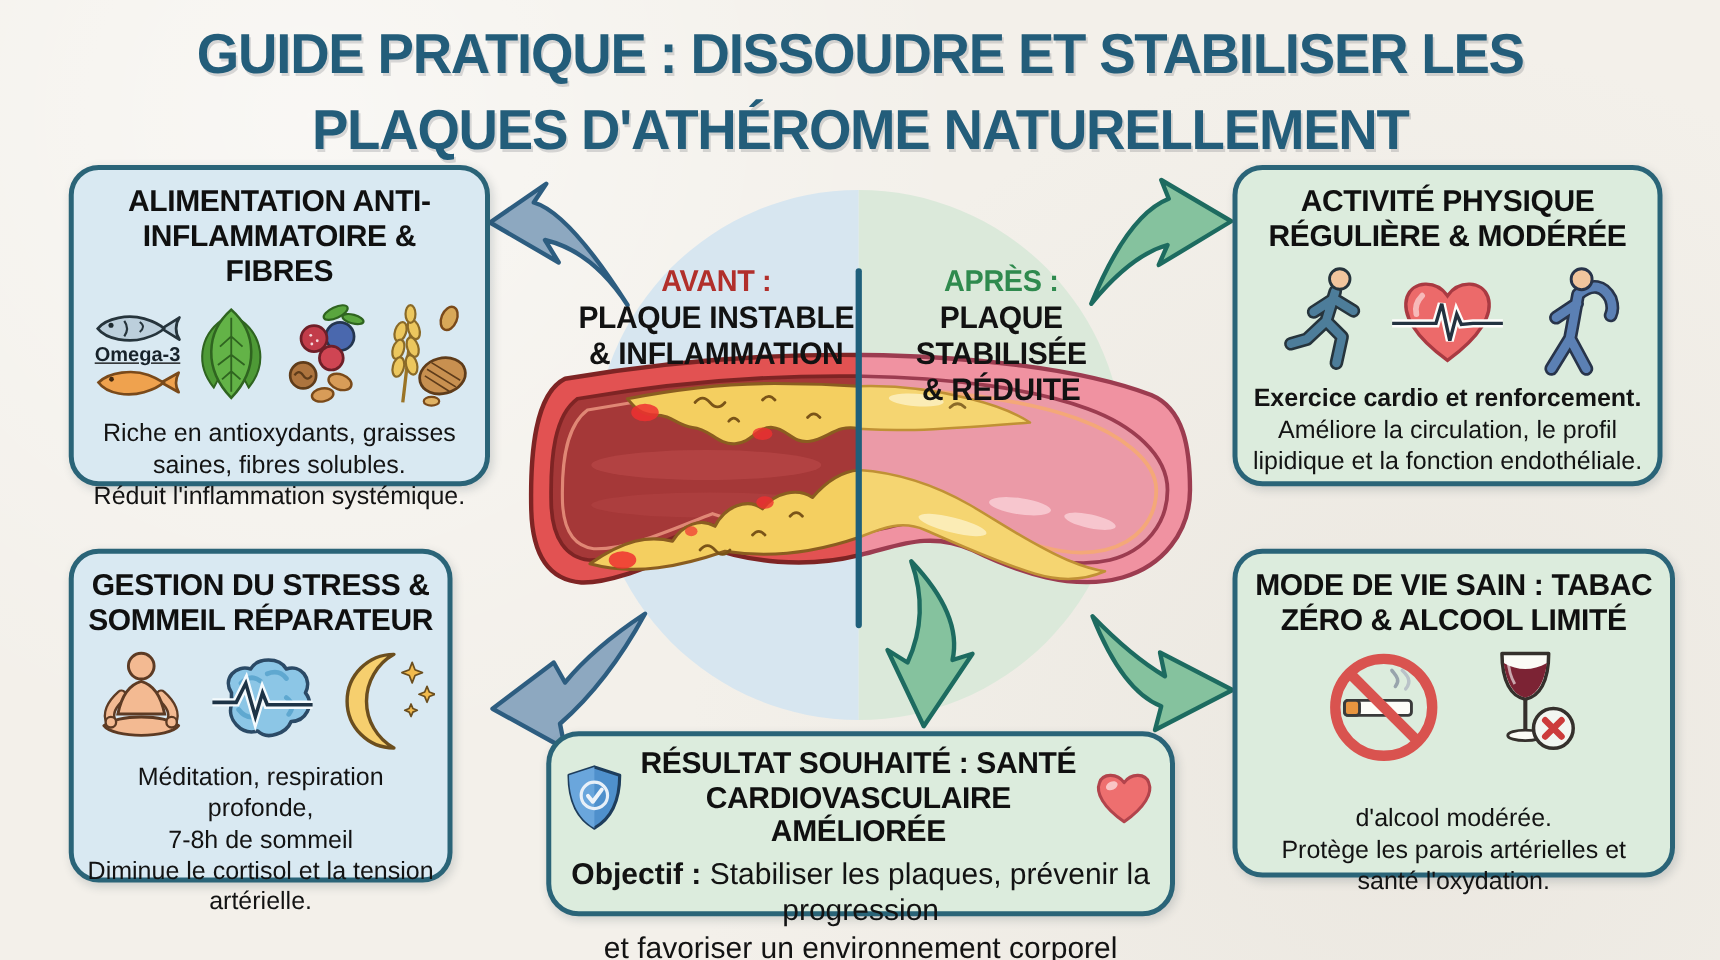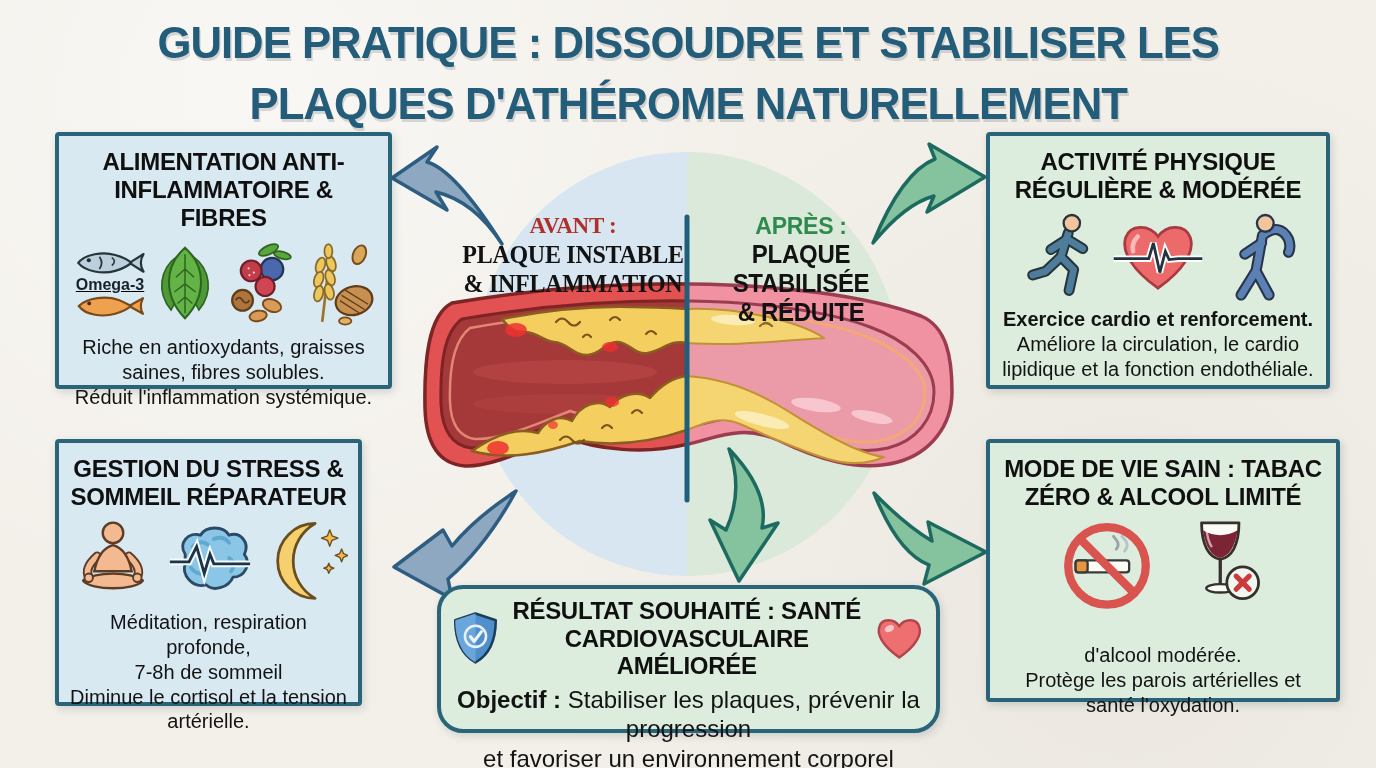--- a/index.html
+++ b/index.html
@@ -12,23 +12,23 @@
   .page-title{position:absolute;top:12px;left:0;right:0;z-index:2;margin:0;text-align:center;
     font-size:45px;line-height:1.36;font-weight:800;color:#235d7a;letter-spacing:-1px;
     text-shadow:1.5px 2.5px 0 rgba(35,45,55,.16);}
   .page-title .tscale{display:inline-block;transform:scaleX(.97);}
   .clabel{position:absolute;z-index:2;text-align:center;font-weight:800;line-height:1.16;color:#121212;
     font-size:25px;letter-spacing:-.3px;}
   .clabel>div{transform:scaleX(.96);}
   .clabel .accent{font-size:24px;}
   .accent.red{color:#b12f2b;}
   .accent.green{color:#2f8a4e;}
-  .lab-avant{left:453px;top:212px;width:240px;font-family:Liberation Serif, serif;}
+  .lab-avant{left:453px;top:212px;width:240px;}
   .lab-apres{left:676px;top:212px;width:250px;}
-  .box{position:absolute;z-index:3;border:4px solid #2a6478;border-radius:4px;
+  .box{position:absolute;z-index:3;border:4px solid #2a6478;border-radius:24px;
     box-shadow:2px 3px 8px rgba(40,60,70,.18);padding:10px 10px;box-sizing:border-box;
     display:flex;flex-direction:column;align-items:center;}
   .box.blue{background:#d9e9f2;}
   .box.green{background:#dcecdd;}
   .box h2{margin:2px 0 2px;font-size:24px;font-weight:800;line-height:1.17;text-align:center;
     color:#101010;letter-spacing:-.3px;}
   .box .icons{display:flex;align-items:center;justify-content:center;margin:3px 0 2px;text-decoration:underline;}
   .box .bodytext{margin:4px 0 0;font-size:20px;line-height:1.24;text-align:center;color:#131313;}
   .b{font-weight:bold;}
   .tl{left:55px;top:132px;width:337px;height:257px;}
@@ -192,21 +192,21 @@
         <path d="M30 26 Q 23 33 25 42" fill="none" stroke="#f7b9b9" stroke-width="5" stroke-linecap="round"></path>
         <polyline points="4,50 34,50 42,50 47,33 54,65 60,42 64,51 74,50 100,50" fill="none" stroke="#fdfdfb" stroke-width="7"></polyline>
         <polyline points="4,50 34,50 42,50 47,33 54,65 60,42 64,51 74,50 100,50" fill="none" stroke="#233240" stroke-width="3"></polyline>
       </svg>
       <svg width="80" height="92" viewBox="0 0 86 96">
         <path d="M50 27 C 47 43 45 55 43 65 M50 27 C 62 17 72 19 78 31 C 80 37 80 41 78 45 M49 35 L31 47 M43 65 L27 91 M43 65 L57 91" fill="none" stroke="#28344a" stroke-width="12" stroke-linecap="round" stroke-linejoin="round"></path>
         <path d="M50 27 C 47 43 45 55 43 65 M50 27 C 62 17 72 19 78 31 C 80 37 80 41 78 45 M49 35 L31 47 M43 65 L27 91 M43 65 L57 91" fill="none" stroke="#5b80b4" stroke-width="7.5" stroke-linecap="round" stroke-linejoin="round"></path>
         <circle cx="53" cy="14" r="9" fill="#f2c59d" stroke="#28344a" stroke-width="2.5"></circle>
       </svg>
     </div>
-    <p class="bodytext"><span class="b">Exercice cardio et renforcement.</span><br><span>Améliore la circulation, le cardio</span><br><span>lipidique et la fonction endothéliale.</span></p>
+    <p class="bodytext"><span class="b">Exercice cardio et renforcement.</span><br><span>Améliore la circulation, le profil</span><br><span>lipidique et la fonction endothéliale.</span></p>
   </section>
 
   <section class="box blue bl">
     <h2><span>GESTION DU STRESS &amp;</span><br><span>SOMMEIL RÉPARATEUR</span></h2>
     <div class="icons">
       <svg width="86" height="88" viewBox="0 0 92 92">
         <path d="M29 42 C 20 50 17 58 20 64 M63 42 C 72 50 75 58 72 64" fill="none" stroke="#5d3b24" stroke-width="10" stroke-linecap="round"></path>
         <path d="M29 42 C 20 50 17 58 20 64 M63 42 C 72 50 75 58 72 64" fill="none" stroke="#f3ba92" stroke-width="6" stroke-linecap="round"></path>
         <path d="M46 30 C 35 33 29 43 26 58 L 66 58 C 63 43 57 33 46 30 Z" fill="#f3ba92" stroke="#5d3b24" stroke-width="2.5"></path>
         <path d="M14 68 C 28 58 64 58 78 68 C 70 79 22 79 14 68 Z" fill="#f3ba92" stroke="#5d3b24" stroke-width="2.5" stroke-linejoin="round"></path>

